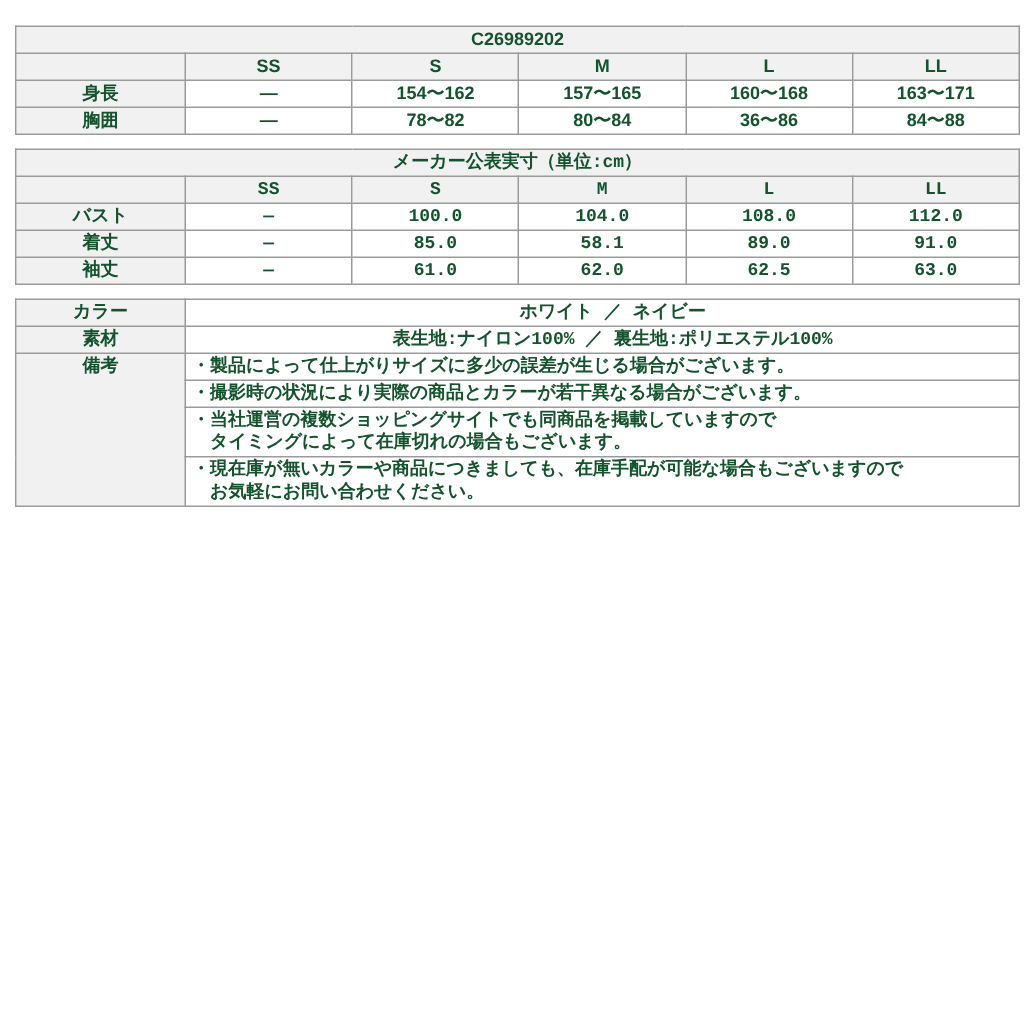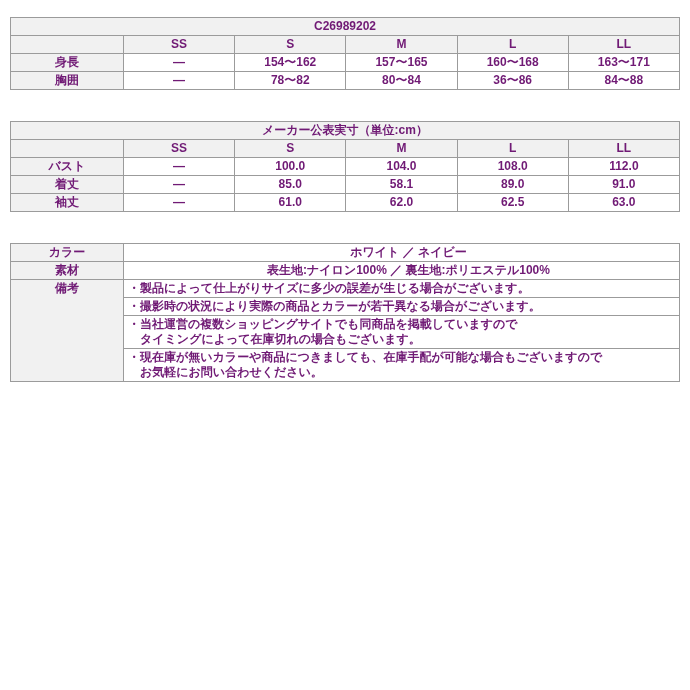--- a/index.html
+++ b/index.html
@@ -18,28 +18,29 @@
     padding: 17px 10px 0 10px;
   }
   table.grid {
     border-collapse: collapse;
     table-layout: fixed;
     width: 670px;
     border: 1px solid #8a8a8a;
     background: #ffffff;
   }
   table.grid + table.grid {
-    margin-top: 31px;
+    margin-top: 9px;
+    font-family: Liberation Mono, monospace;
   }
   col.label-col { width: 113px; }
   th, td {
     border: 1px solid #9b9b9b;
     font-size: 12px;
     font-weight: bold;
-    color: #701a75;
+    color: #14532d;
     height: 17px;
     line-height: 15px;
     padding: 1px 2px;
     box-sizing: border-box;
     text-align: center;
     overflow: hidden;
   }
   th { background: #f1f1f1; }
   td { background: #ffffff; }
   td.left {

